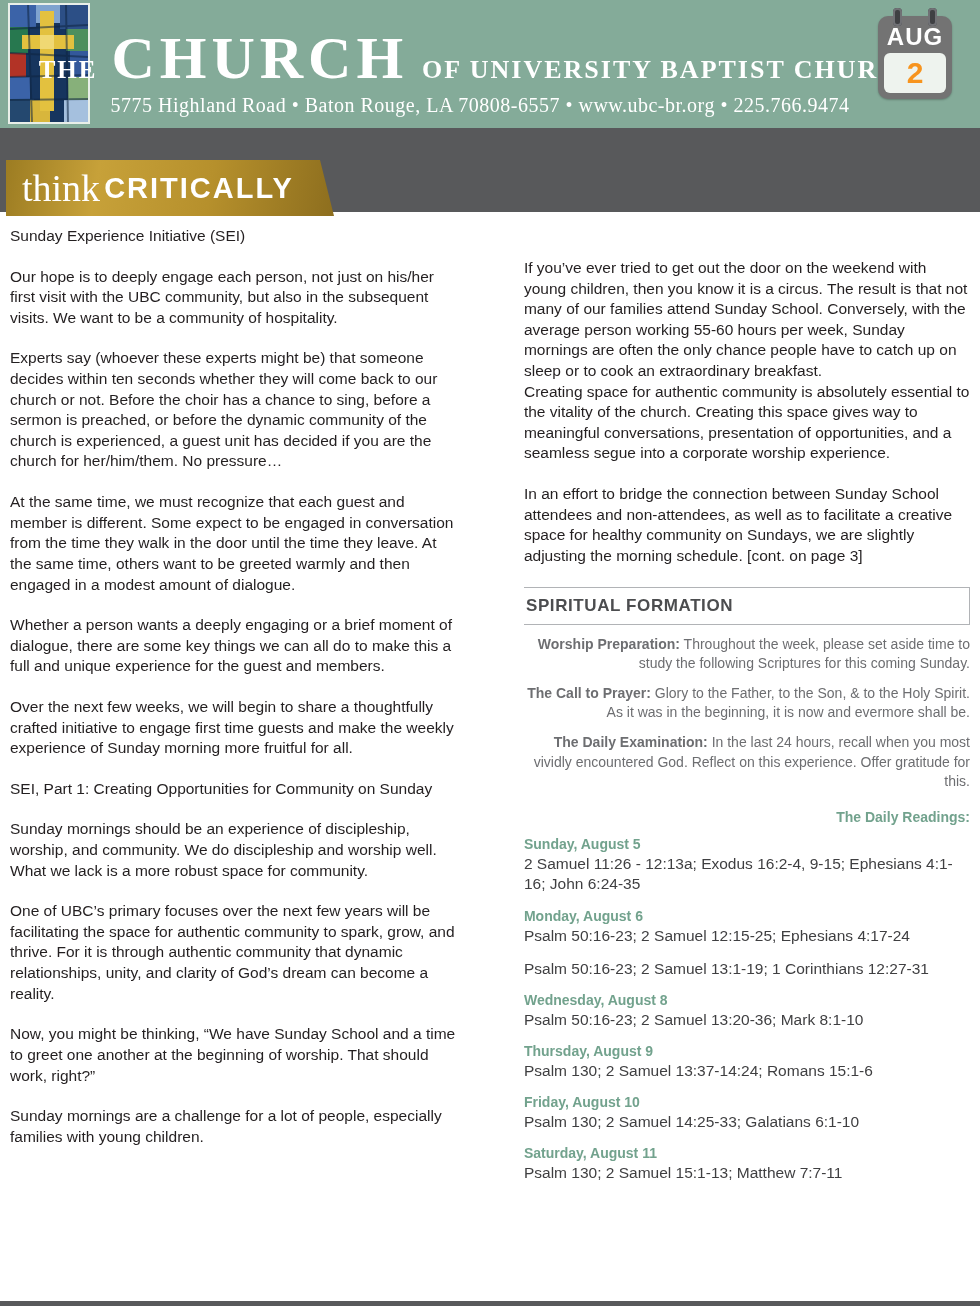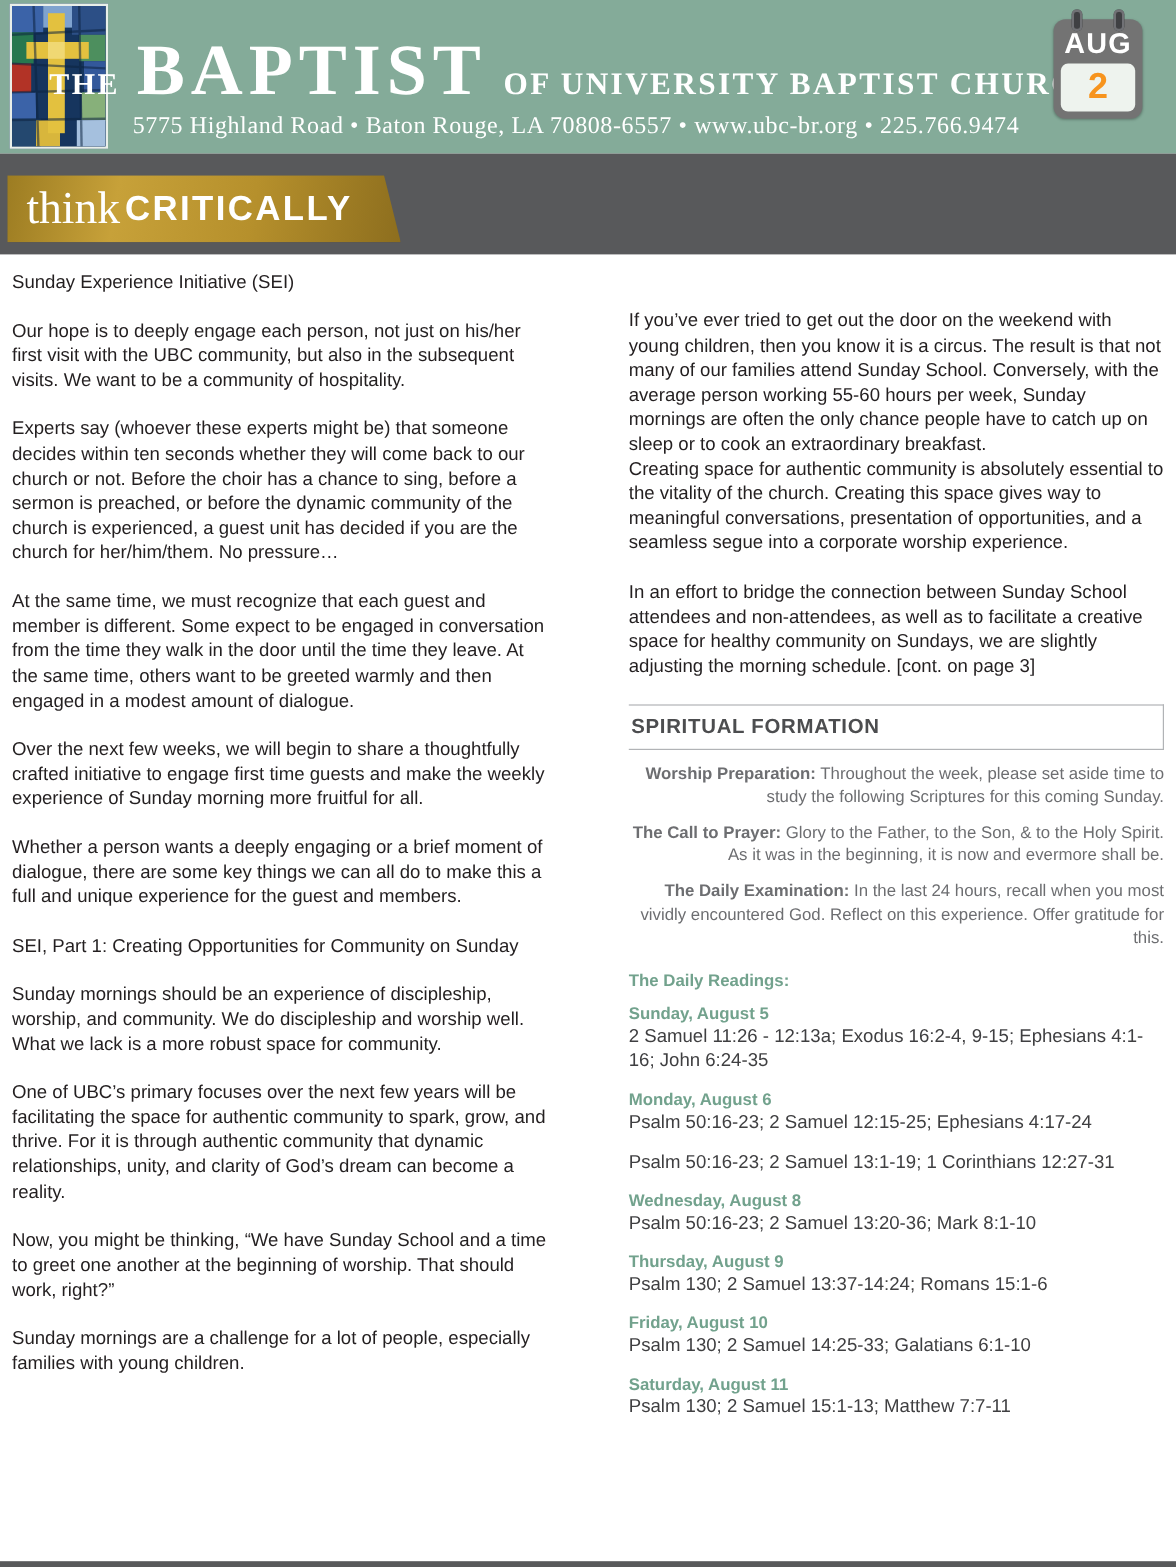--- a/index.html
+++ b/index.html
@@ -42,21 +42,21 @@
   .cal-rings{display:flex;justify-content:space-between;padding:0 15px;height:18px;margin-bottom:-10px;position:relative;z-index:2;}
   .ring{width:9px;height:18px;background:#3f4043;border-radius:4px;box-shadow:inset 0 0 0 2px #707175;}
   .cal-body{background:#737373;border-radius:10px;padding:8px 6px 6px;box-shadow:0 1px 2px rgba(0,0,0,0.25);}
   .cal-month{color:#fff;font-weight:bold;font-size:24px;text-align:center;letter-spacing:1px;line-height:1.1;}
   .cal-day-panel{background:#eef3ee;border-radius:6px;margin-top:3px;height:40px;display:flex;align-items:center;justify-content:center;}
   .cal-day{color:var(--accent-orange,#f7941e);font-size:30px;font-weight:bold;}
 
   
   .band{position:relative;height:84px;background:var(--band-gray,#58595b);}
   .ribbon{
-    position:absolute;left:6px;top:18px;width:328px;height:56px;
+    position:absolute;left:6px;top:32px;width:328px;height:56px;
     background:linear-gradient(100deg,#9c7c22 0%,#c7a139 28%,#b6902c 62%,#8d6e1e 100%);
     clip-path:polygon(0 0,calc(100% - 14px) 0,100% 100%,0 100%);
     display:flex;align-items:center;padding-left:16px;
     filter:drop-shadow(0 3px 3px rgba(0,0,0,0.35));
   }
   .ribbon .w1{font-family:"Liberation Serif",serif;font-size:38px;color:#fff;line-height:1;}
   .ribbon .w2{font-size:29px;font-weight:bold;color:#fff;letter-spacing:2px;margin-left:4px;line-height:1;}
 
   
   .content{display:flex;gap:62px;padding:14px 10px 0 10px;}
@@ -78,20 +78,21 @@
   }
   .sf-item{
     margin:10px 0 0 !important;font-size:14px !important;line-height:1.4 !important;
     color:var(--muted-text,#6d6e71) !important;
     text-align:right;
   }
   .sf-item strong{color:var(--muted-text,#6d6e71);}
   .sf-readings-label{
     margin:16px 0 10px !important;font-size:14px !important;font-weight:bold;
     color:var(--accent-teal,#72a28d) !important;
+    text-align:right;
   }
   .reading{margin-bottom:13px;}
   .reading-day{font-size:14px;font-weight:bold;color:var(--accent-teal,#72a28d);margin-bottom:2px;}
   .reading-text{font-size:15.5px;line-height:1.3;color:#3f3f41;}
 
   .bottom-band{position:absolute;left:0;right:0;bottom:0;height:5px;background:var(--band-gray,#58595b);}
 </style>
 </head>
 <body>
 
@@ -123,21 +124,21 @@
           <line x1="0" y1="95" x2="78" y2="94"></line>
           <line x1="18" y1="0" x2="22" y2="117"></line>
           <line x1="56" y1="0" x2="58" y2="117"></line>
         </g>
       </svg>
     </div>
 
     <div class="masthead">
       <div class="title-line">
         <span class="t-the">THE</span>
-        <span class="t-main">BAPTIST</span>
+        <span class="t-main">CHURCH</span>
         <span class="t-of">OF UNIVERSITY BAPTIST CHURCH</span>
       </div>
       <div class="address">5775 Highland Road • Baton Rouge, LA  70808-6557 • www.ubc-br.org • 225.766.9474</div>
     </div>
 
     <div class="calendar">
       <div class="cal-rings">
         <span class="ring"></span>
         <span class="ring"></span>
       </div>
@@ -157,22 +158,22 @@
     </div>
   </div>
 
   <div class="content">
 
     <div class="col-left">
       <p>Sunday Experience Initiative (SEI)</p>
       <p>Our hope is to deeply engage each person, not just on his/her first visit with the UBC community, but also in the subsequent visits. We want to be a community of hospitality.</p>
       <p>Experts say (whoever these experts might be) that someone decides within ten seconds whether they will come back to our church or not. Before the choir has a chance to sing, before a sermon is preached, or before the dynamic community of the church is experienced, a guest unit has decided if you are the church for her/him/them. No pressure…</p>
       <p>At the same time, we must recognize that each guest and member is different. Some expect to be engaged in conversation from the time they walk in the door until the time they leave. At the same time, others want to be greeted warmly and then engaged in a modest amount of dialogue.</p>
+      <p>Whether a person wants a deeply engaging or a brief moment of dialogue, there are some key things we can all do to make this a full and unique experience for the guest and members.</p>
       <p>Over the next few weeks, we will begin to share a thoughtfully crafted initiative to engage first time guests and make the weekly experience of Sunday morning more fruitful for all.</p>
-      <p>Whether a person wants a deeply engaging or a brief moment of dialogue, there are some key things we can all do to make this a full and unique experience for the guest and members.</p>
       <p>SEI, Part 1: Creating Opportunities for Community on Sunday</p>
       <p>Sunday mornings should be an experience of discipleship, worship, and community. We do discipleship and worship well. What we lack is a more robust space for community.</p>
       <p>One of UBC’s primary focuses over the next few years will be facilitating the space for authentic community to spark, grow, and thrive. For it is through authentic community that dynamic relationships, unity, and clarity of God’s dream can become a reality.</p>
       <p>Now, you might be thinking, “We have Sunday School and a time to greet one another at the beginning of worship. That should work, right?”</p>
       <p>Sunday mornings are a challenge for a lot of people, especially families with young children.</p>
     </div>
 
     <div class="col-right">
       <p class="tight">If you’ve ever tried to get out the door on the weekend with young children, then you know it is a circus. The result is that not many of our families attend Sunday School. Conversely, with the average person working 55-60 hours per week, Sunday mornings are often the only chance people have to catch up on sleep or to cook an extraordinary breakfast.</p>
       <p>Creating space for authentic community is absolutely essential to the vitality of the church. Creating this space gives way to meaningful conversations, presentation of opportunities, and a seamless segue into a corporate worship experience.</p>

